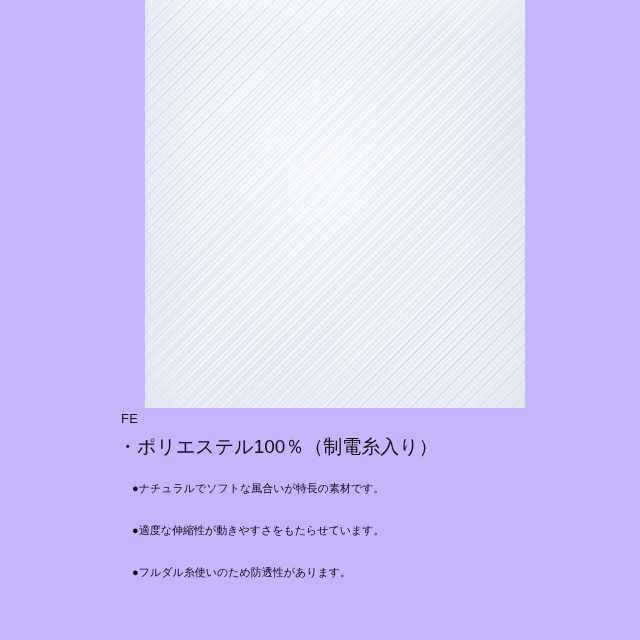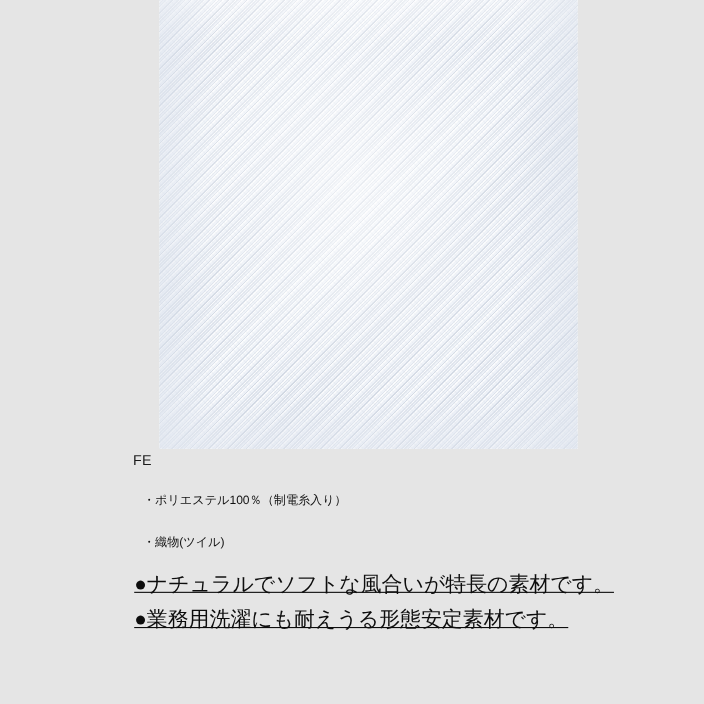--- a/index.html
+++ b/index.html
@@ -10,21 +10,21 @@
     width: 640px;
     height: 640px;
     background: #ffffff;
     font-family: "Liberation Sans", sans-serif;
     overflow: hidden;
   }
   .page {
     position: relative;
     width: 640px;
     height: 640px;
-    background: #e5e5e5;
+    background: #c4b5fd;
   }
 
   
   .swatch {
     position: absolute;
     left: 145px;
     top: 0px;
     width: 380px;
     height: 408px;
     background-color: #eef1f6;
@@ -93,52 +93,51 @@
     width: 500px;
   }
   .code-line {
     font-size: 13px;
     color: #1a1a1a;
     line-height: 22px;
     letter-spacing: 0.2px;
     margin: 0 0 4px 3px;
   }
   .spec-line {
-    font-size: 11px;
+    font-size: 19px;
     color: #111111;
     line-height: 26px;
-    margin: 12px;
+    margin: 0;
     white-space: nowrap;
   }
   .feature-line {
-    font-size: 19px;
+    font-size: 11px;
     color: #0d0d0d;
     line-height: 28px;
-    margin: 4px;
+    margin: 14px;
     white-space: nowrap;
-    text-decoration: underline;
   }
 </style>
 </head>
 <body>
 
 <div class="page">
 
   <div class="swatch">
     <div class="base"></div>
     <div class="twill"></div>
     <div class="twill2"></div>
     <div class="weave"></div>
     <div class="vignette"></div>
   </div>
 
   <div class="textblock">
 
     <p class="code-line">FE</p>
 
     <p class="spec-line">・ポリエステル100％（制電糸入り）</p>
-    <p class="spec-line">・織物(ツイル)</p>
 
     <p class="feature-line">●ナチュラルでソフトな風合いが特長の素材です。</p>
-    <p class="feature-line">●業務用洗濯にも耐えうる形態安定素材です。</p>
+    <p class="feature-line">●適度な伸縮性が動きやすさをもたらせています。</p>
+    <p class="feature-line">●フルダル糸使いのため防透性があります。</p>
 
   </div>
 </div>
 
 </body></html>

